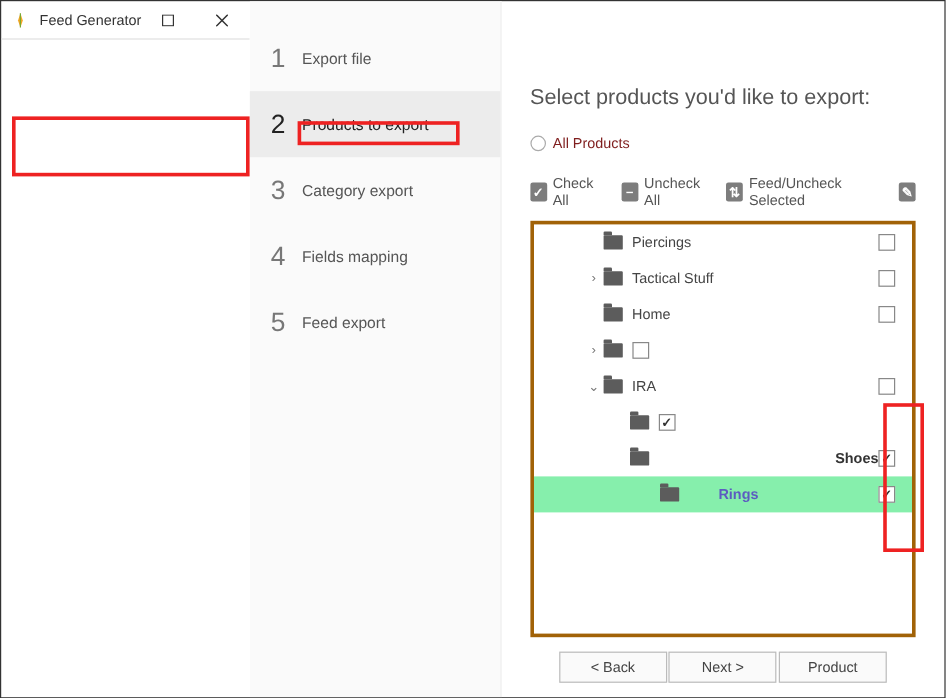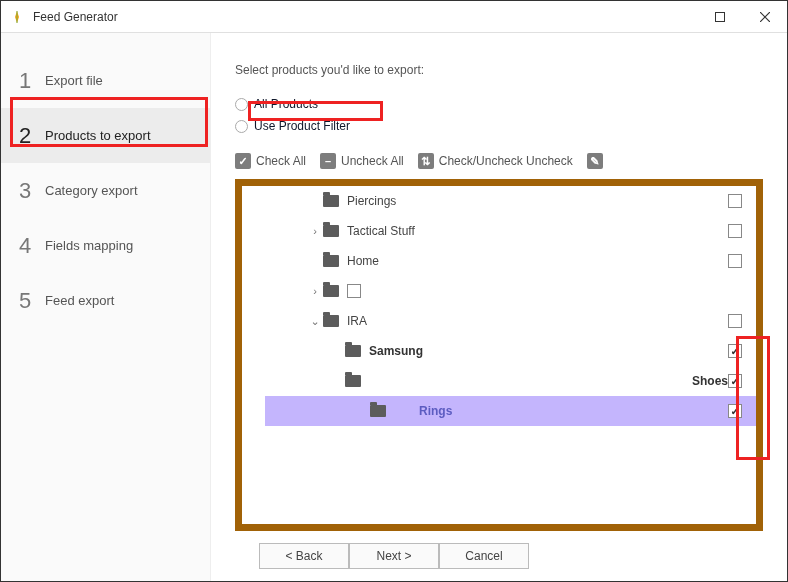--- a/index.html
+++ b/index.html
@@ -1,52 +1,52 @@
 <!DOCTYPE html>
 <html><head>
 <meta charset="utf-8">
 <style>
   * { box-sizing: border-box; }
   body { margin: 0; font-family: "Segoe UI", Arial, sans-serif; font-size: 13px; color: #333; }
-  .window { width: 788px; height: 582px; border: 1px solid #333; background: #fff; display: flex; flex-direction: column; position: relative; }
+  .window { width: 788px; height: 582px; border: 1px solid #333; background: #fff; display: flex; flex-direction: row; position: relative; }
   .titlebar { height: 32px; display: flex; align-items: center; border-bottom: 1px solid #e0e0e0; }
   .titlebar .app-icon { width: 16px; height: 16px; margin: 0 8px; }
   .titlebar .title { flex: 1; font-size: 12px; }
   .titlebar .winbtn { width: 45px; height: 30px; display: flex; align-items: center; justify-content: center; cursor: default; }
   .body { flex: 1; display: flex; overflow: hidden; }
   .sidebar { width: 210px; background: #fafafa; border-right: 1px solid #eee; padding-top: 20px; }
   .step { display: flex; align-items: center; height: 55px; padding-left: 18px; cursor: pointer; position: relative; }
   .step .num { width: 26px; font-size: 22px; color: #777; font-weight: 300; }
   .step .label { font-size: 13px; color: #555; }
   .step.active { background: #ececec; }
   .step.active .num, .step.active .label { color: #222; }
   .hl { border: 3px solid #e22; position: absolute; pointer-events: none; }
   .main { flex: 1; padding: 30px 24px 0 24px; display: flex; flex-direction: column; position: relative; }
-  .main-title { font-size: 12px; color: #555; margin-bottom: 16px; }
+  .main-title { font-size: 18px; color: #555; margin-bottom: 16px; margin-top: 40px; }
   .radios { margin-bottom: 12px; }
-  .radio-row { display: flex; align-items: center; height: 22px; font-size: 12px; color: #0f172a; cursor: pointer; }
+  .radio-row { display: flex; align-items: center; height: 22px; font-size: 12px; color: #7f1d1d; cursor: pointer; }
   .radio-row .r { width: 13px; height: 13px; border: 1px solid #aaa; border-radius: 50%; margin-right: 6px; position: relative; }
   .radio-row.checked .r { border-color: #444; }
   .radio-row.checked .r::after { content: ""; position: absolute; top: 2px; left: 2px; width: 7px; height: 7px; background: #444; border-radius: 50%; }
   .toolbar { display: flex; align-items: center; gap: 14px; margin: 4px 0 10px 0; font-size: 12px; color: #555; }
   .toolbar .tbtn { display: flex; align-items: center; gap: 5px; cursor: pointer; }
   .toolbar .ticon { width: 16px; height: 16px; background: #7d7d7d; border-radius: 2px; position: relative; display: inline-flex; align-items: center; justify-content: center; color: #fff; font-size: 11px; font-weight: bold; }
-  .tree-wrap { border: 7px solid #a16207; flex: 1; overflow: hidden; min-height: 0; padding-left: 23px; }
+  .tree-wrap { border: 3px solid #a16207; flex: 1; overflow: hidden; min-height: 0; }
   .tree { height: 100%; overflow-y: auto; }
   .row { display: flex; align-items: center; height: 30px; font-size: 12px; color: #444; position: relative; }
-  .row.selected { background: #c4b5fd; gap: 25px; }
+  .row.selected { background: #86efac; gap: 25px; }
   .row .expand { width: 16px; display: inline-flex; align-items: center; justify-content: center; color: #777; font-size: 11px; cursor: pointer; }
   .row .folder { width: 16px; height: 12px; background: #5c5c5c; margin-right: 8px; position: relative; border-radius: 1px; }
   .row .folder::before { content: ""; position: absolute; top: -3px; left: 0; width: 7px; height: 3px; background: #5c5c5c; border-radius: 1px 1px 0 0; }
   .row .name { flex: 1; cursor: default; }
   .row.child .name { font-weight: 600; color: #333; }
   .row .name.link { color: #5c5cc1; }
   .row .cb { width: 14px; height: 14px; border: 1px solid #888; background: #fff; margin-right: 14px; display: inline-flex; align-items: center; justify-content: center; font-size: 11px; color: #333; cursor: pointer; }
   .row .cb.checked::after { content: "✓"; font-weight: bold; }
-  .footer { height: 50px; display: flex; align-items: center; justify-content: flex-start; padding: 0 24px; }
+  .footer { height: 50px; display: flex; align-items: center; justify-content: space-between; padding: 0 24px; }
   .footer .btn { min-width: 90px; height: 26px; border: 1px solid #bbb; background: #fafafa; display: flex; align-items: center; justify-content: center; font-size: 12px; color: #444; cursor: pointer; }
 </style>
 </head>
 <body>
 
 <div class="window">
 
   <div class="titlebar">
     <span class="app-icon">
       <svg viewBox="0 0 16 16" width="16" height="16">
@@ -90,37 +90,33 @@
           <span class="label">Feed export</span>
         </div>
       </div>
     <div class="main">
       <div class="main-title">Select products you'd like to export:</div>
       <div class="radios" id="radios" style="position:relative;">
           <div class="radio-row">
             <span class="r"></span>
             <span>All Products</span>
           </div>
-          <div class="radio-row">
-            <span class="r"></span>
-            <span>Use Product Filter</span>
-          </div>
         </div>
       <div class="toolbar">
         <span class="tbtn">
           <span class="ticon">✓</span>
           <span>Check All</span>
         </span>
         <span class="tbtn">
           <span class="ticon">–</span>
           <span>Uncheck All</span>
         </span>
         <span class="tbtn">
           <span class="ticon">⇅</span>
-          <span>Check/Uncheck Uncheck</span>
+          <span>Feed/Uncheck Selected</span>
         </span>
         <span class="ticon" style="cursor:pointer;">✎</span>
       </div>
       <div class="tree-wrap">
         <div class="tree" id="tree">
             <div class="row" style="padding-left: 42px;">
               <span class="expand"></span>
               <span class="folder"></span>
               <span class="name">Piercings</span>
               <span class="cb"></span>
@@ -144,41 +140,40 @@
             </div>
             <div class="row" style="padding-left: 42px;">
               <span class="expand">⌄</span>
               <span class="folder"></span>
               <span class="name">IRA</span>
               <span class="cb"></span>
             </div>
             <div class="row child" style="padding-left: 64px;">
               <span class="expand"></span>
               <span class="folder"></span>
-              <span class="name">Samsung</span>
               <span class="cb checked"></span>
             </div>
             <div class="row child" style="padding-left: 64px; text-align: right;">
               <span class="expand"></span>
               <span class="folder"></span>
               <span class="name">Shoes</span>
               <span class="cb checked"></span>
             </div>
             <div class="row selected child" style="padding-left: 64px;">
               <span class="expand"></span>
               <span class="folder"></span>
               <span class="name link">Rings</span>
               <span class="cb checked"></span>
             </div>
           </div>
       </div>
       <div class="footer">
         <div class="btn">&lt; Back</div>
         <div class="btn">Next &gt;</div>
-        <div class="btn">Cancel</div>
+        <div class="btn">Product</div>
       </div>
     </div>
   </div>
 
   <div class="hl" style="left:9px; top:96px; width:198px; height:50px;"></div>
   <div class="hl" style="left:247px; top:100px; width:135px; height:20px;"></div>
   <div class="hl" style="left:735px; top:335px; width:34px; height:124px;"></div>
 
 </div>
 

